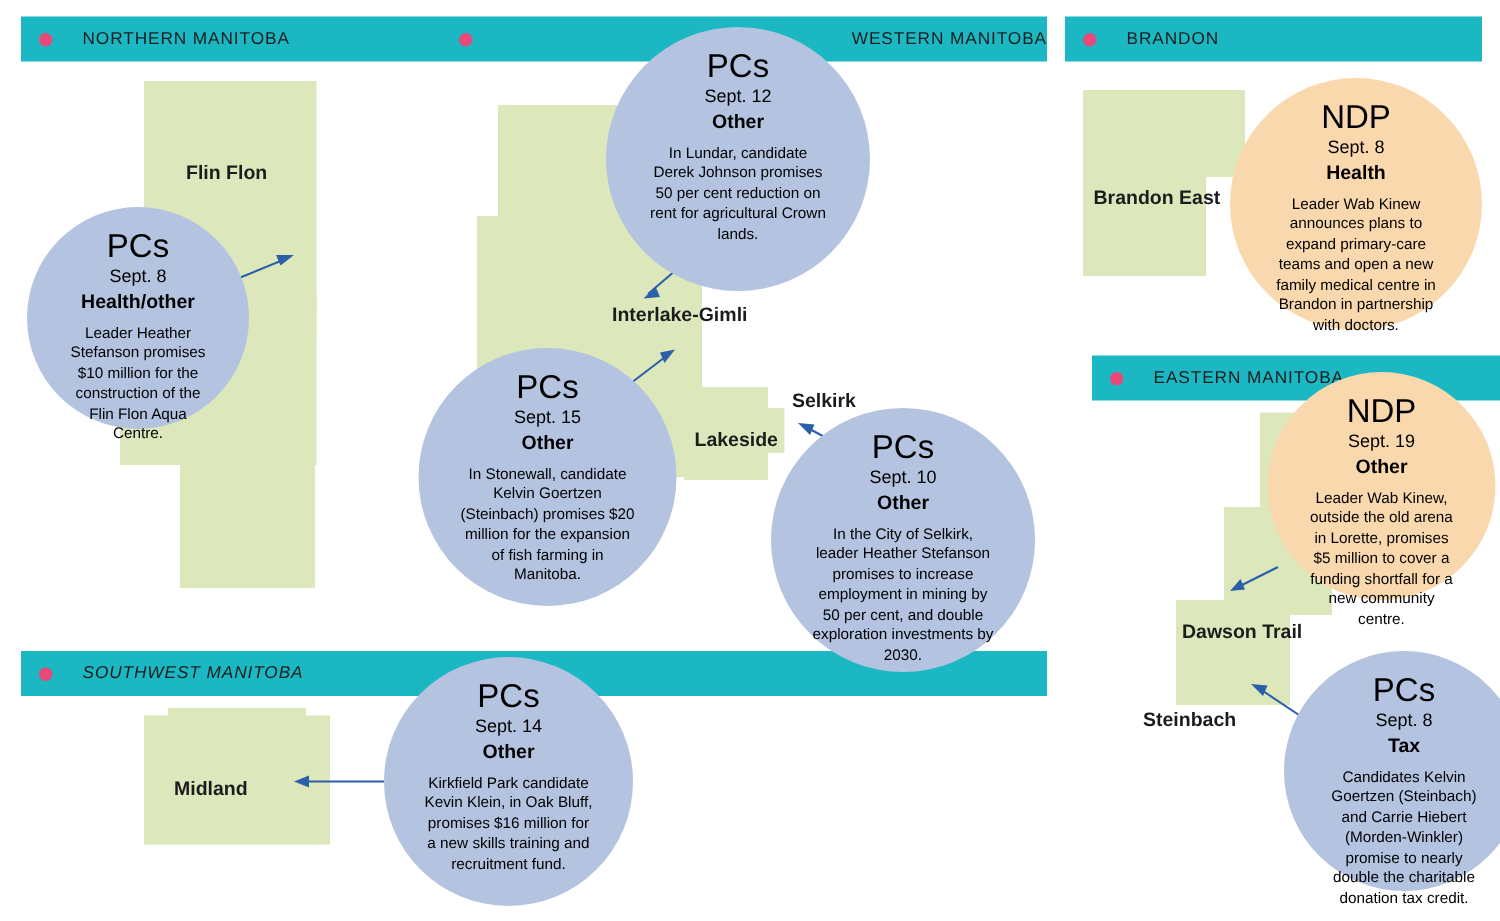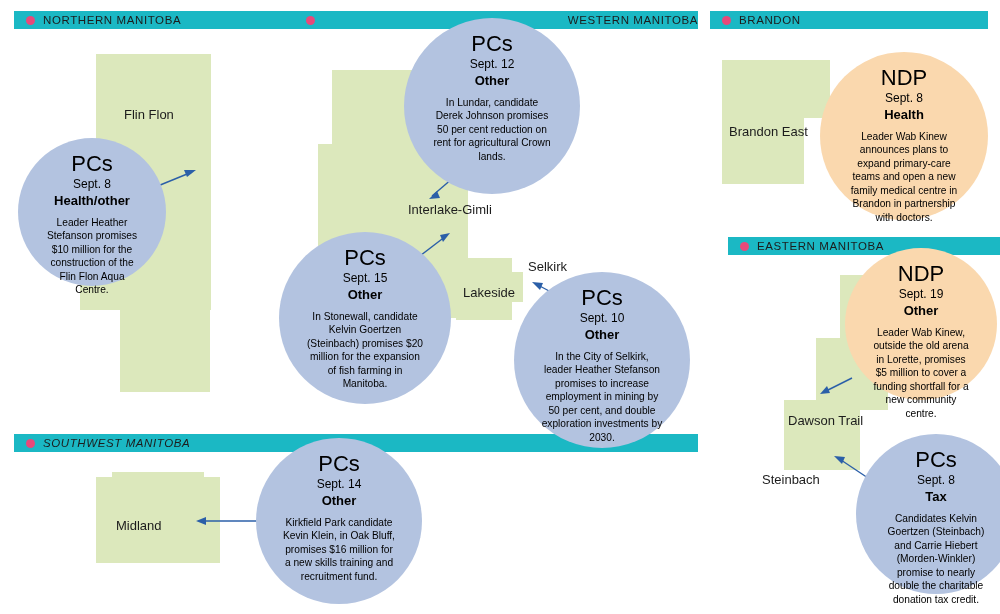--- a/index.html
+++ b/index.html
@@ -16,25 +16,26 @@
     width: 1000px;
     height: 614px;
     overflow: hidden;
     background: #ffffff;
   }
 
   
   .section-bar {
     position: absolute;
     background: #1bb8c4;
-    height: 18px;
+    height: 30px;
     display: flex;
     align-items: center;
     padding-left: 12px;
     box-sizing: border-box;
+    gap: 12px;
   }
   .section-bar .dot {
     width: 9px;
     height: 9px;
     border-radius: 50%;
     background: #e8497a;
     display: inline-block;
     margin-right: 8px;
     flex: 0 0 auto;
   }
@@ -46,21 +47,21 @@
   }
 
   
   .mapshape {
     position: absolute;
     background: #dce8bc;
   }
   .maplabel {
     position: absolute;
     font-size: 13px;
-    font-weight: normal;
+    font-weight: bold;
     color: #1c1c1c;
     white-space: nowrap;
   }
 
   
   .bubble {
     position: absolute;
     border-radius: 50%;
     box-sizing: border-box;
     text-align: center;

